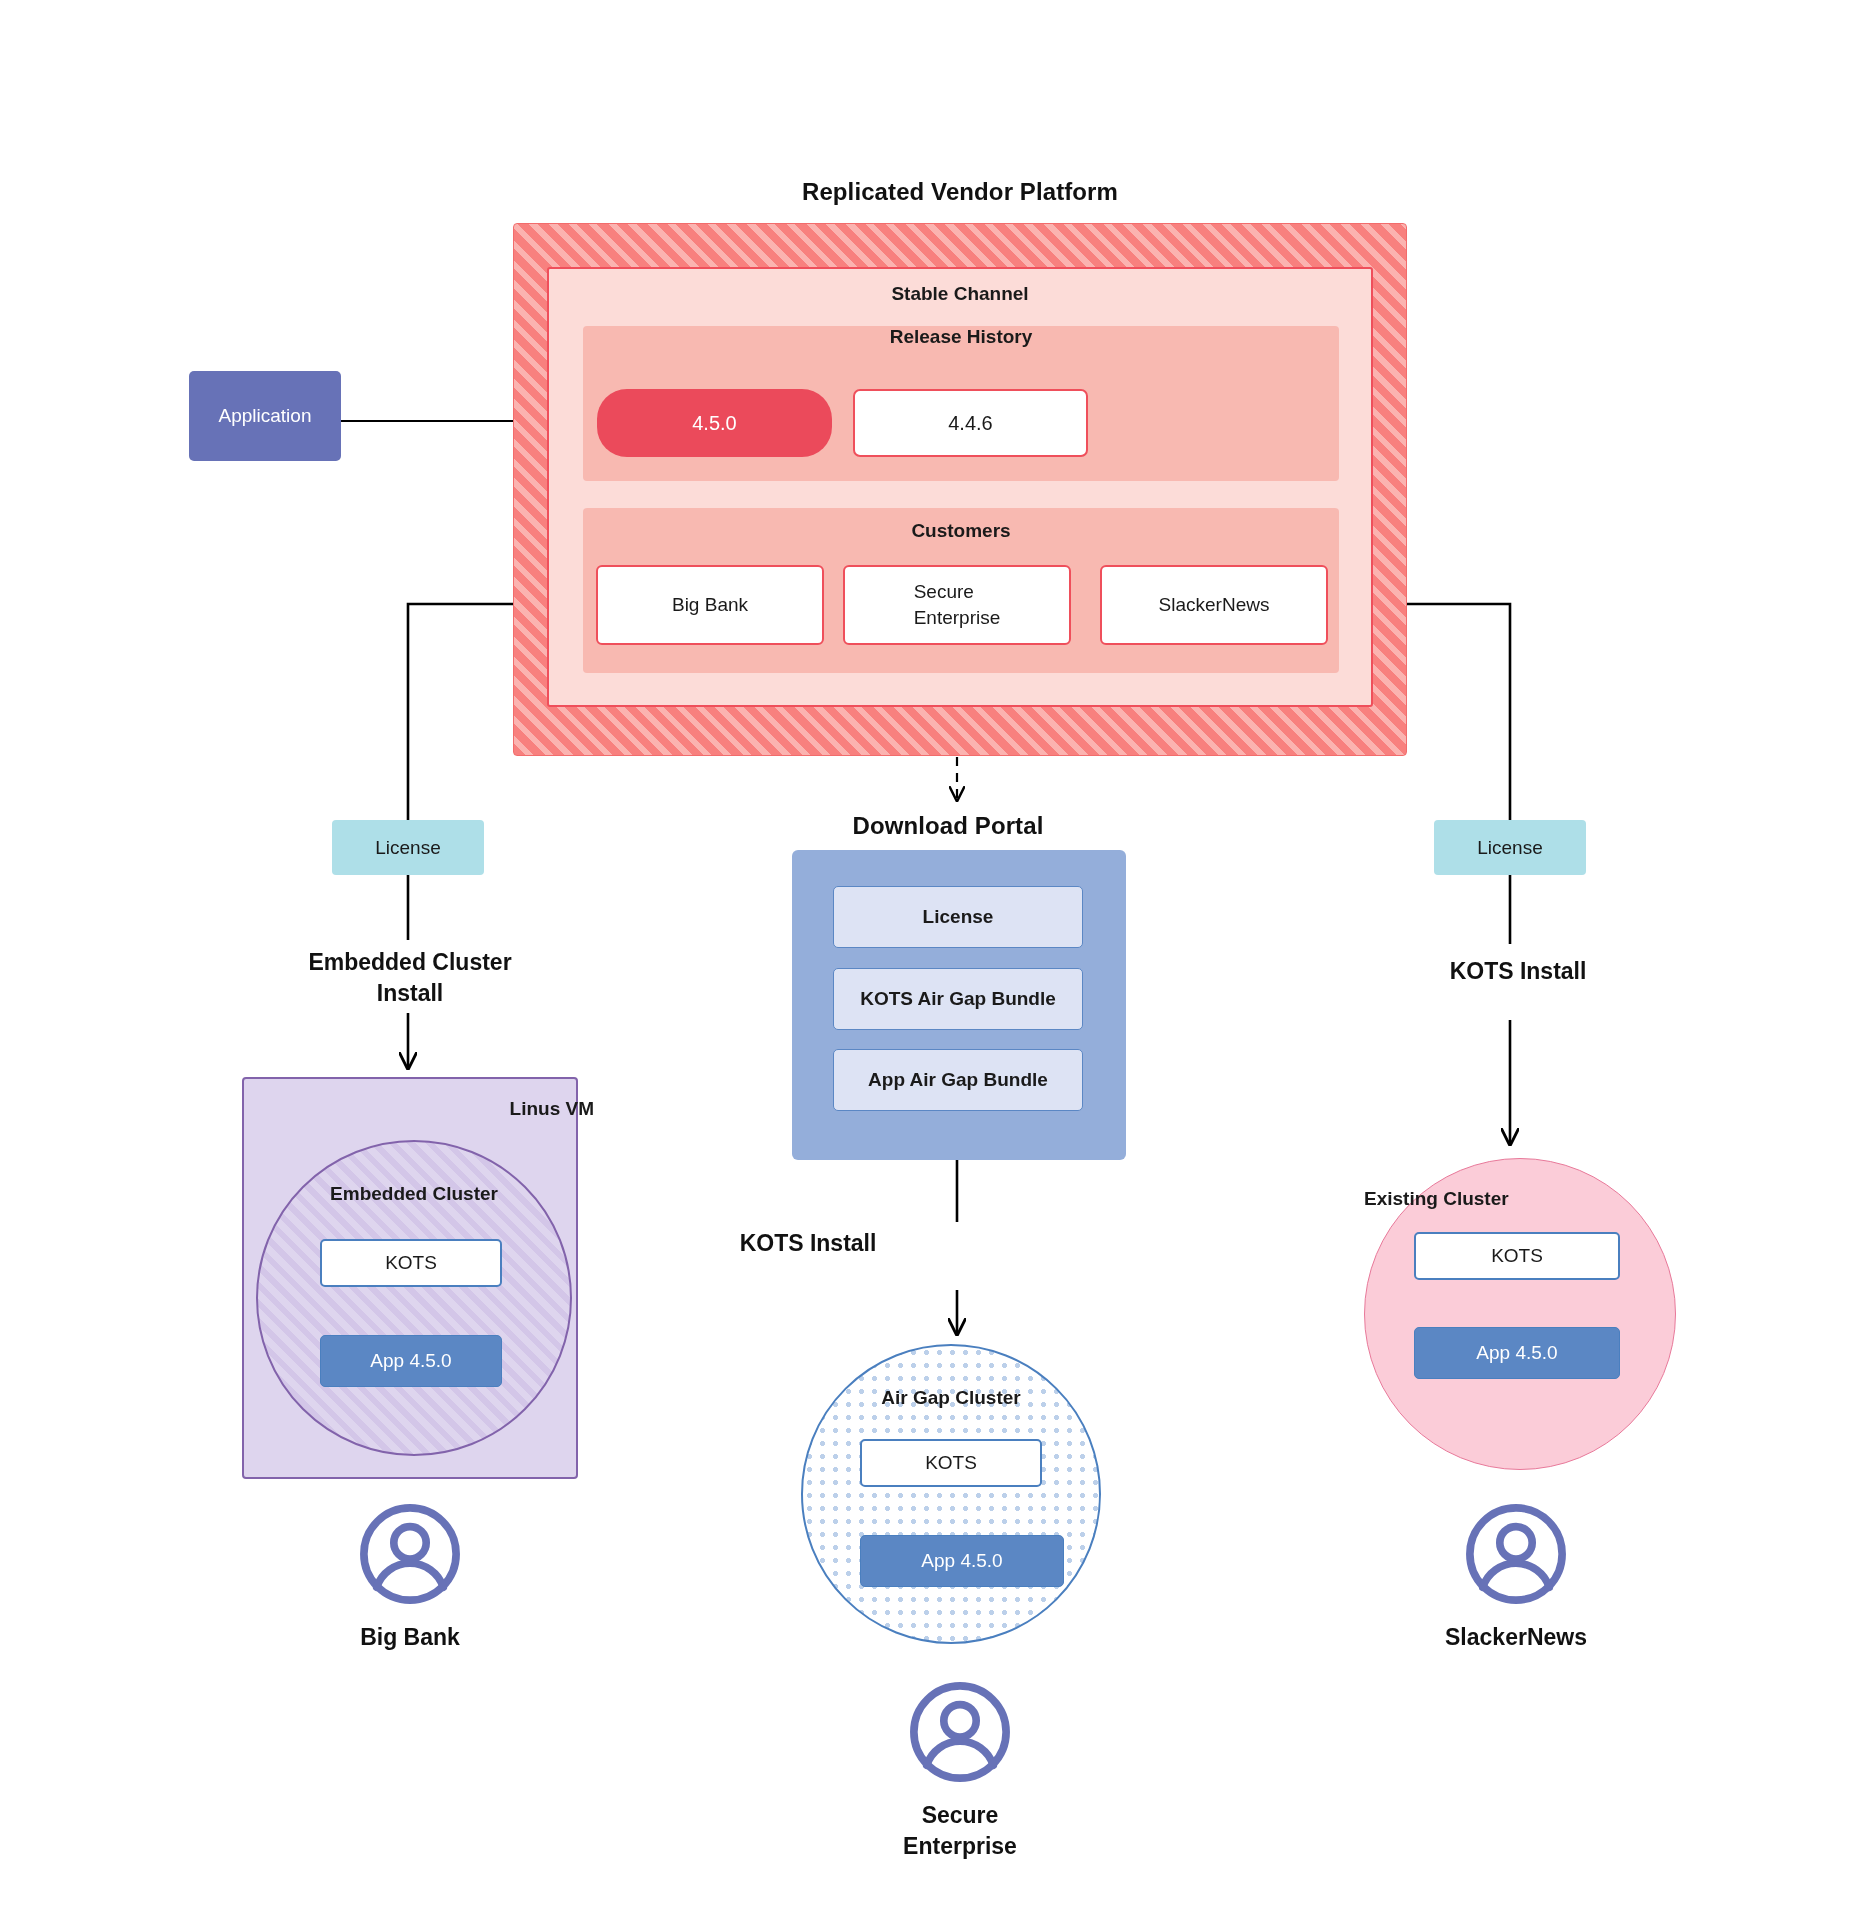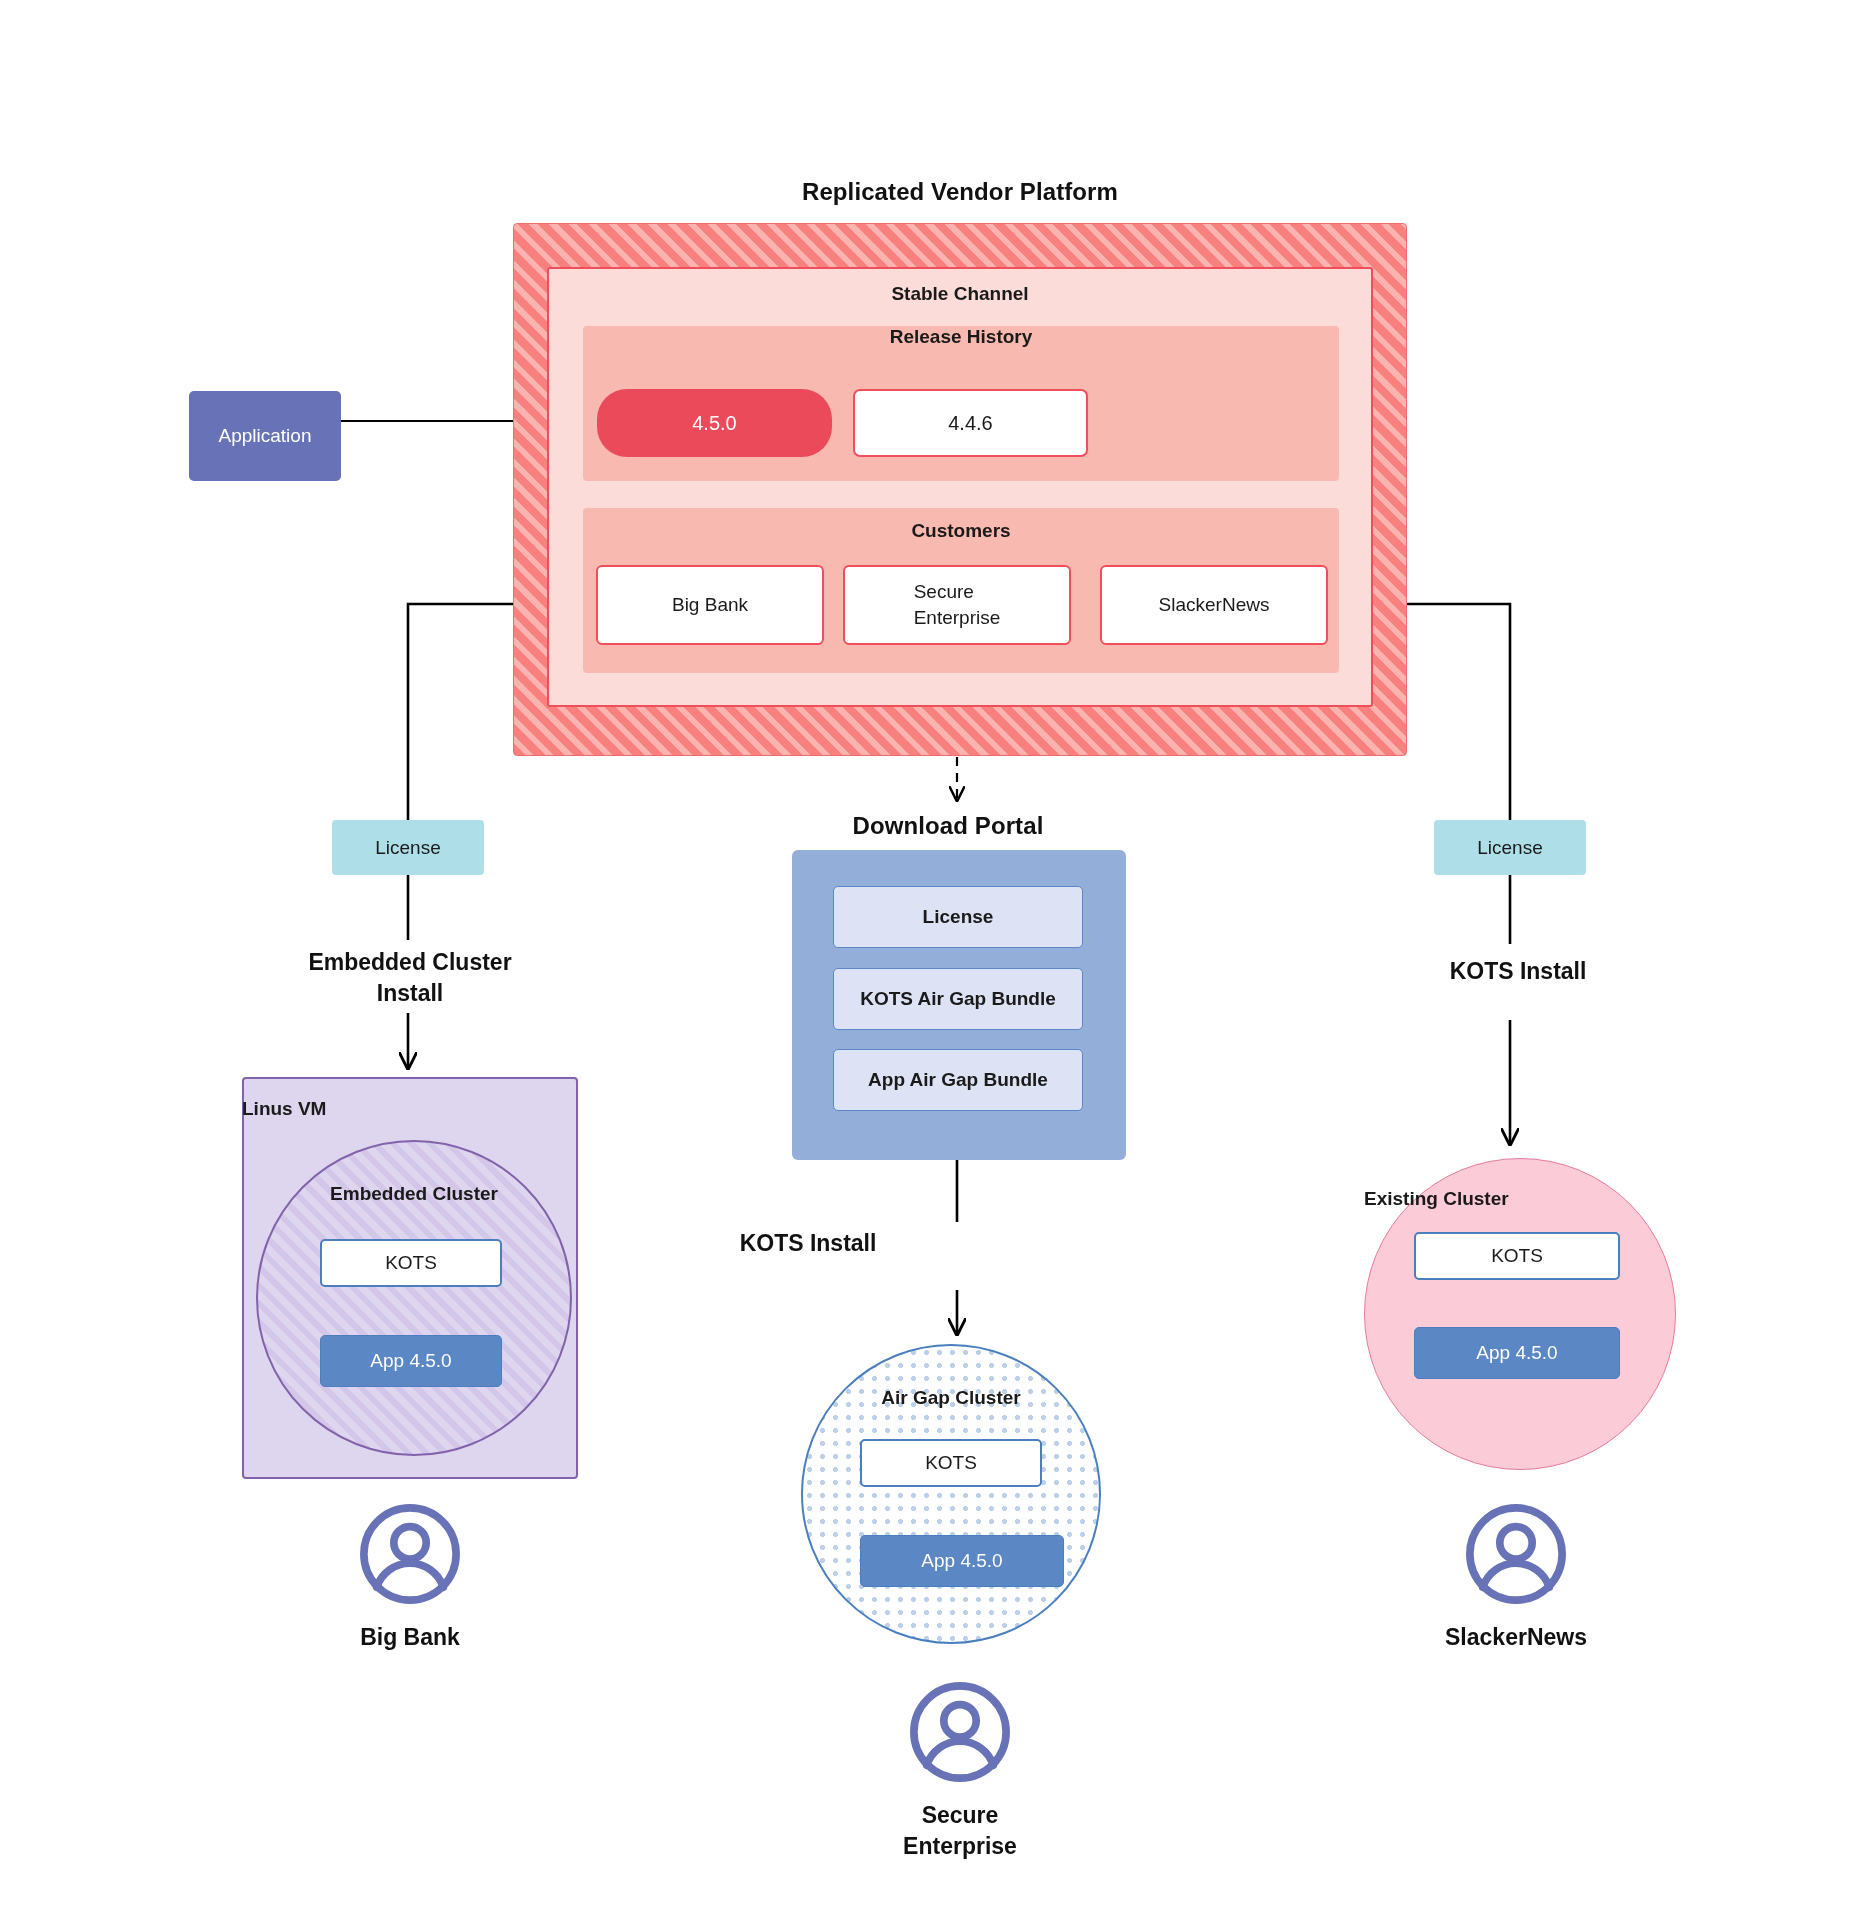--- a/index.html
+++ b/index.html
@@ -91,21 +91,20 @@
   #cust-bigbank      { left: 596px; top: 565px; width: 228px; }
   #cust-secure       { left: 843px; top: 565px; width: 228px; }
   #cust-slackernews  { left: 1100px; top: 565px; width: 228px; }
 
   
   #application {
     left: 189px; top: 371px; width: 152px; height: 90px;
     background: #6772b7; color: #ffffff;
     border-radius: 5px;
     font-size: 19px;
-    margin-top: 20px;
   }
 
   
   .license-pill {
     position: absolute; width: 152px; height: 55px;
     background: #aedfe8; border-radius: 4px;
     display: flex; align-items: center; justify-content: center;
     font-size: 19px; color: #1a1a1a;
   }
   #license-left  { left: 332px;  top: 820px; }
@@ -113,21 +112,21 @@
 
   
   #linux-vm {
     left: 242px; top: 1077px; width: 336px; height: 402px;
     background: #ded5ee;
     border: 2px solid #8263ab;
     border-radius: 4px;
   }
   #linux-vm-title {
     position: absolute; left: 242px; top: 1098px; width: 352px;
-    text-align: left; font-size: 19px; font-weight: 600;
+    text-align: right; font-size: 19px; font-weight: 600;
   }
   #embedded-cluster {
     left: 256px; top: 1140px; width: 316px; height: 316px;
     border-radius: 50%;
     border: 2px solid #8263ab;
     background:
       repeating-linear-gradient(45deg,
         #d3c6e8 0px, #d3c6e8 6px,
         #ded5ee 6px, #ded5ee 13px);
   }

